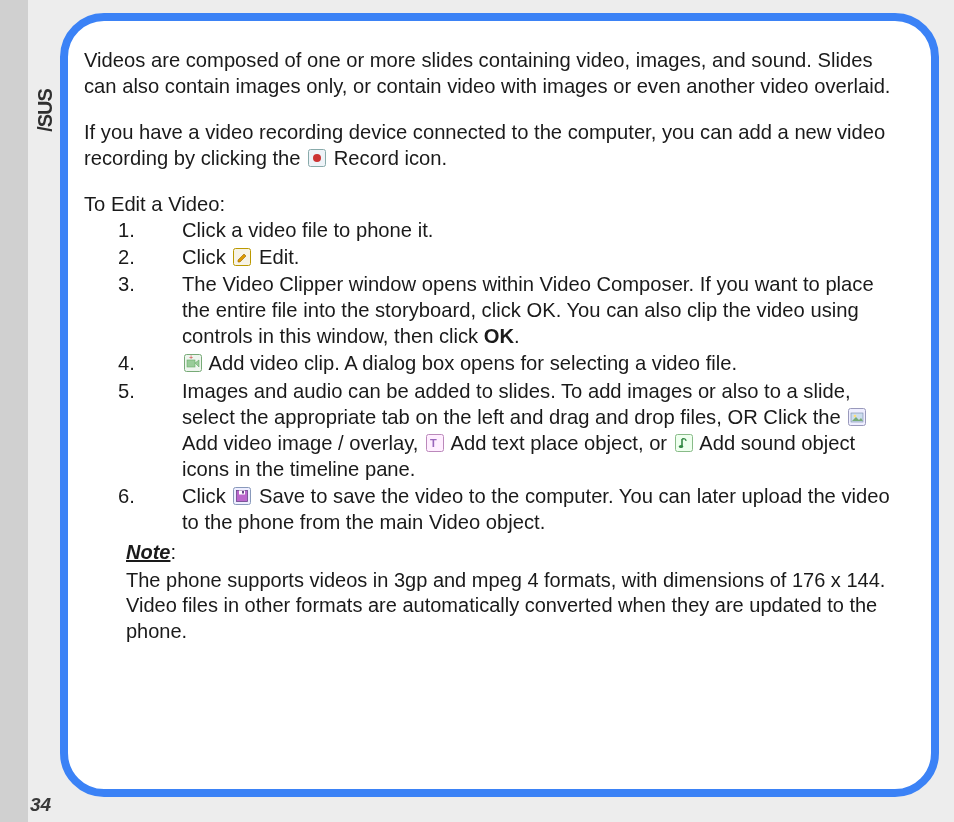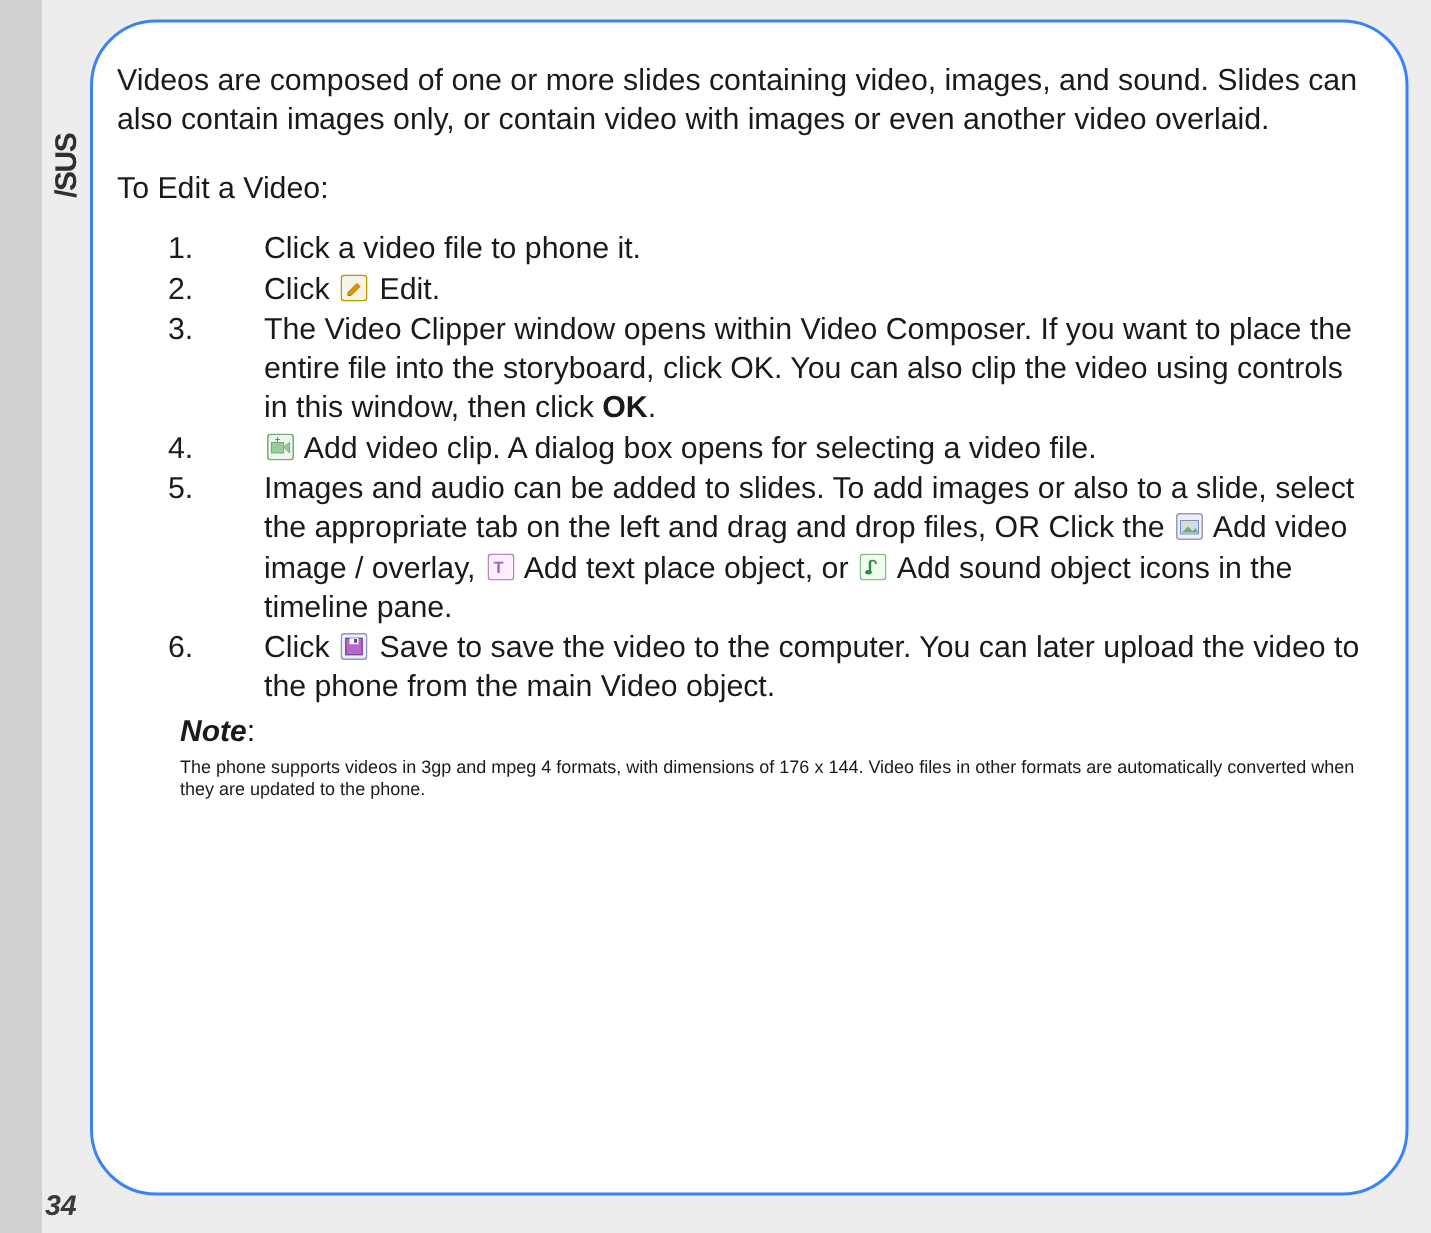--- a/index.html
+++ b/index.html
@@ -38,29 +38,29 @@
     color: #2f2f2f;
     white-space: nowrap;
   }
   .content-panel {
     position: absolute;
     left: 60px;
     top: 13px;
     right: 15px;
     bottom: 25px;
     background: #fff;
-    border: 2px solid #3b82f6;
+    border: 8px solid #3b82f6;
     border-radius: 44px;
     padding: 26px 24px 22px 16px;
     font-size: 20.2px;
     line-height: 1.29;
     color: #1a1a1a;
   }
   .para { margin-bottom: 20px; }
-  .para-tight { margin-bottom: 14px; }
+  .para-tight { }
   .numbered-list {
     margin-left: 34px;
     padding-left: 0;
   }
   .numbered-list li {
     list-style: none;
     display: flex;
     margin-bottom: 1px;
   }
   .num-col {
@@ -70,32 +70,32 @@
   .li-body { flex: 1; }
   .inline-icon {
     display: inline-flex;
     width: 18px;
     height: 18px;
     vertical-align: -2px;
     margin: 0 2px;
   }
   .inline-icon svg { width: 100%; height: 100%; }
   .bold { font-weight: bold; }
-  .italic { font-style: italic; }
+  .italic { font-style: italic; text-decoration: underline; }
   .note-block {
     margin-left: 42px;
     margin-top: 4px;
   }
   .note-label {
     font-weight: bold;
     font-style: italic;
     font-size: 20px;
   }
   .note-text {
-    font-size: 12px;
+    font-size: 20px;
     line-height: 1.28;
     margin-top: 2px;
   }
   .page-number {
     position: absolute;
     left: 30px;
     bottom: 6px;
     font-weight: bold;
     font-size: 19px;
     color: #3a3a3a;
@@ -109,20 +109,30 @@
 
 <div class="brand-sidebar">
   <span>/SUS</span>
 </div>
 
 <div class="content-panel">
 
   <p class="para">Videos are composed of one or more slides containing video, images, and sound. Slides can also contain images only, or contain video with images or even another video overlaid.</p>
 
 
+  <p class="para">
+    <span>If you have a video recording device connected to the computer, you can add a new video recording by clicking the </span>
+    <span class="inline-icon">
+      <svg viewBox="0 0 18 18">
+          <rect x="0.5" y="0.5" width="17" height="17" rx="2" fill="#eef3f8" stroke="#8aa"></rect>
+          <circle cx="9" cy="9" r="4" fill="#c33"></circle>
+        </svg>
+    </span>
+    <span> Record icon.</span>
+  </p>
 
   <p class="para-tight">To Edit a Video:</p>
 
   <ol class="numbered-list">
     <li>
       <span class="num-col">1.</span>
       <span class="li-body">Click a video file to phone it.</span>
     </li>
     <li>
       <span class="num-col">2.</span>

